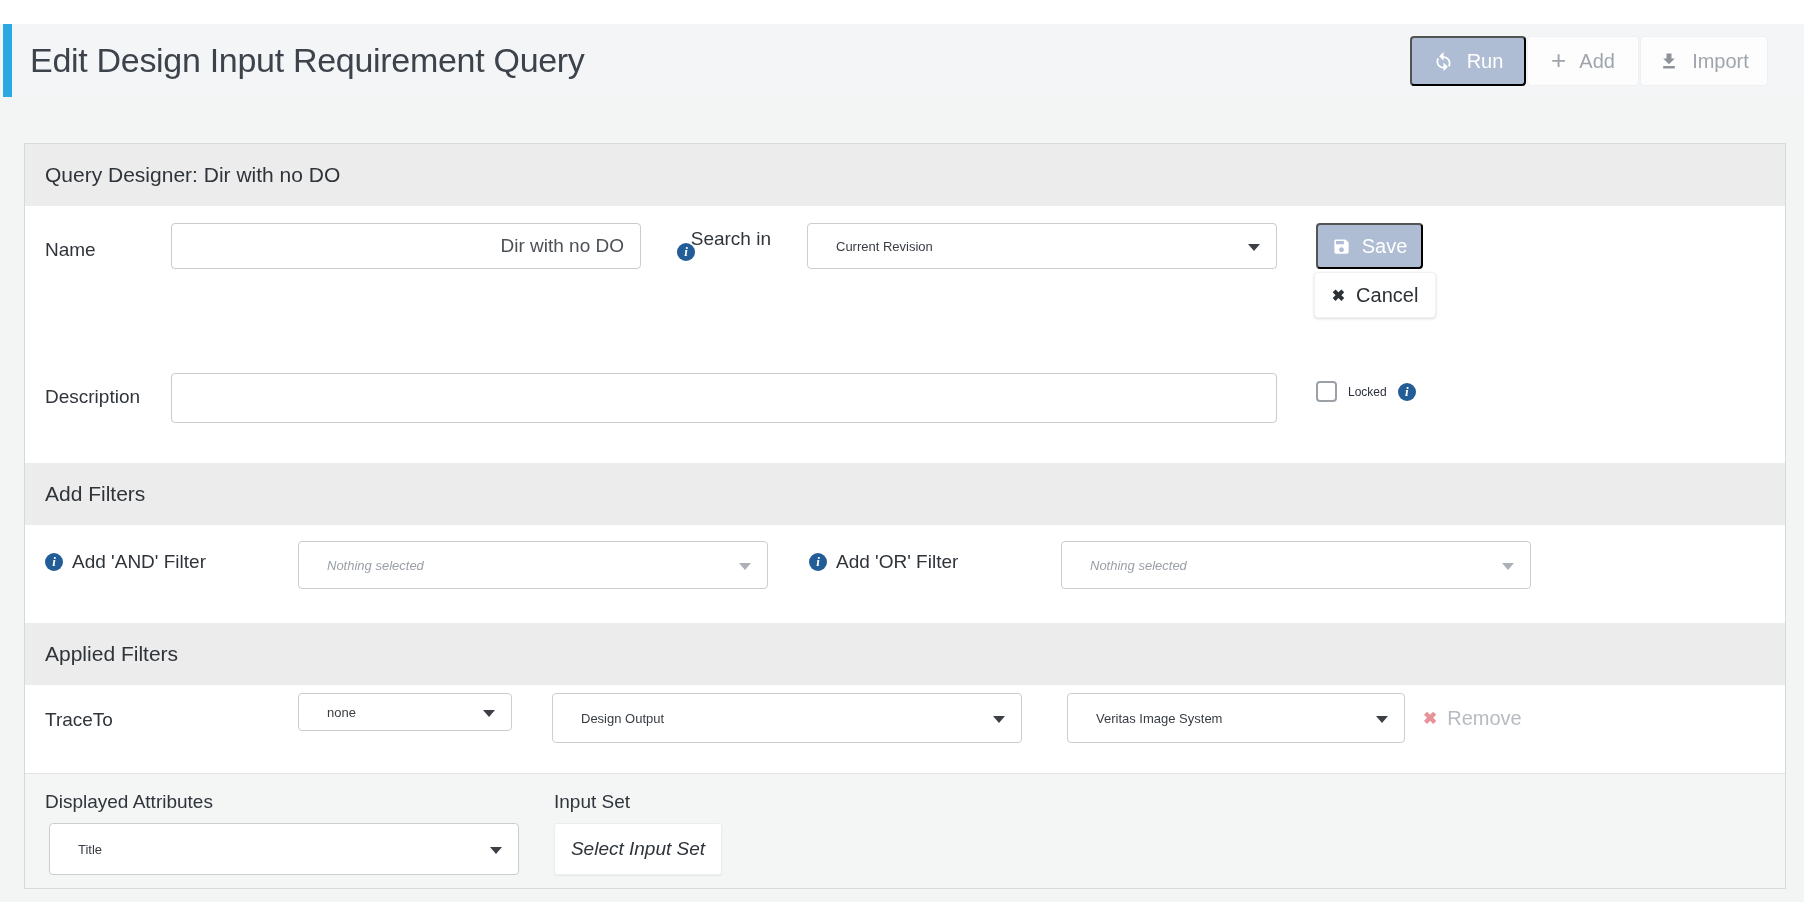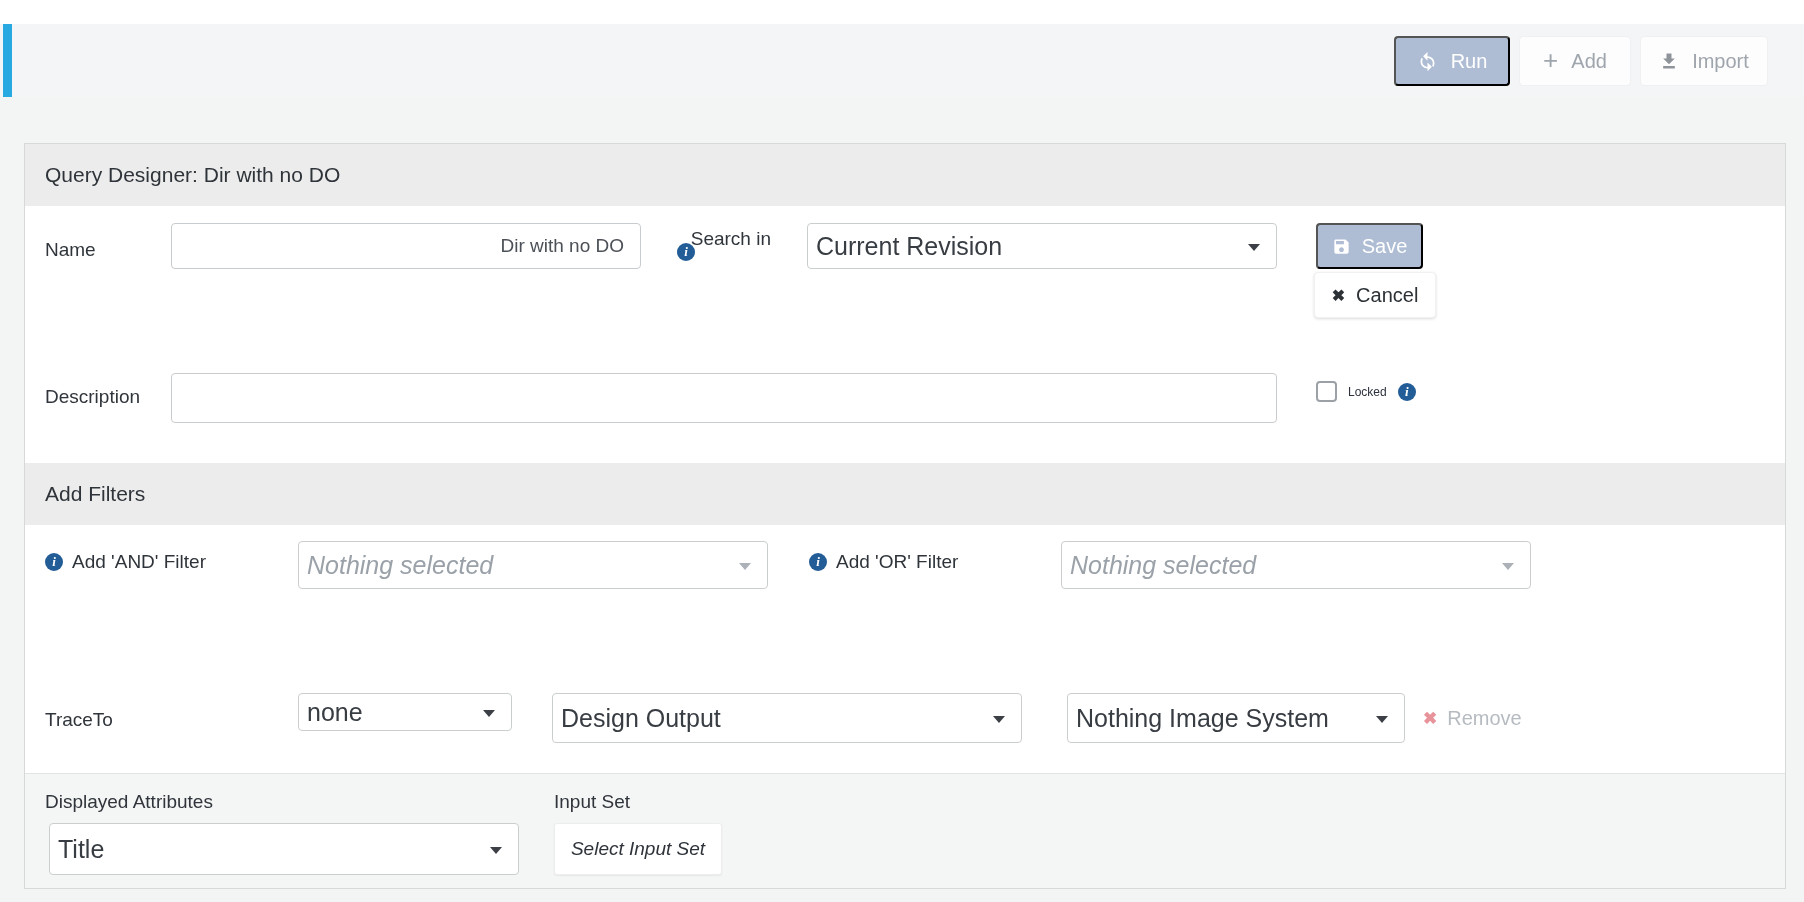--- a/index.html
+++ b/index.html
@@ -3,41 +3,41 @@
 <meta charset="utf-8">
 <style>
   * { box-sizing: border-box; margin: 0; padding: 0; }
   html,body { width:1804px; height:902px; background:#fff; font-family:"Liberation Sans", sans-serif; overflow:hidden; }
   .stage { position:relative; width:1804px; height:902px; background:#fff; }
 
   
   .header-band { position:absolute; left:0; top:24px; width:1804px; height:73px; background:#f4f5f7; }
   .accent-bar { position:absolute; left:3px; top:0; width:9px; height:73px; background:#29a9e1; }
   .page-title { position:absolute; left:30px; top:0; height:73px; line-height:73px; font-size:34px; font-weight:500; color:#3d434b; letter-spacing:-0.3px; }
-  .toolbar { position:absolute; right:36px; top:12px; height:50px; display:flex; gap:9px; }
+  .toolbar { position:absolute; right:36px; top:12px; height:50px; display:flex; gap:1px; }
   .btn { display:flex; align-items:center; justify-content:center; gap:13px; height:50px; border-radius:4px; font-size:20px; cursor:pointer; }
   .btn-run { width:116px; background:#aebdd3; color:#fff; }
   .btn-ghost { background:#fdfdfe; color:#9fa5ac; border:1px solid #eef0f2; }
   .btn-add { width:112px; }
   .btn-import { width:128px; }
   .plus-glyph { font-size:26px; font-weight:400; color:#9fa5ac; line-height:1; margin-top:-2px; }
 
   
   .page-area { position:absolute; left:0; top:97px; width:1804px; height:805px; background:#f3f4f4; }
   .card { position:absolute; left:24px; top:46px; width:1762px; height:746px; background:#fff; border:1px solid #d6d8d9; }
 
   .section-hdr { position:absolute; left:0; width:1760px; height:62px; background:#ececec; }
   .section-hdr span { display:block; margin-left:20px; line-height:62px; font-size:21px; font-weight:500; color:#2f343a; }
 
   .lbl { position:absolute; font-size:19px; color:#30353b; }
 
   .tinput { position:absolute; height:46px; border:1px solid #c9ccce; border-radius:4px; background:#fff; padding:0 16px; font-size:19px; color:#4c5157; font-family:"Liberation Sans", sans-serif; }
 
   .sel { position:absolute; height:46px; border:1px solid #cbcecf; border-radius:4px; background:#fff; cursor:pointer; }
-  .sel .sel-text { position:absolute; left:8px; top:50%; transform:translateY(-50%); font-size:25px; color:#383d43; white-space:nowrap; }
+  .sel .sel-text { position:absolute; left:28px; top:50%; transform:translateY(-50%); font-size:13px; color:#383d43; white-space:nowrap; }
   .sel .caret { position:absolute; right:16px; top:50%; margin-top:-2px; width:0; height:0; border-left:6px solid transparent; border-right:6px solid transparent; border-top:7px solid #3c4046; }
   .sel.ph .sel-text { color:#9aa1a8; font-style:italic; }
   .sel.ph .caret { border-top-color:#abb1b6; }
 
   .info-icon { display:inline-block; width:18px; height:18px; border-radius:50%; background:#235d97; color:#fff; font-family:"Liberation Serif", serif; font-weight:bold; font-style:italic; font-size:13px; line-height:18px; text-align:center; cursor:pointer; flex:0 0 auto; }
 
   .btn-save { position:absolute; left:1291px; top:79px; width:107px; height:46px; background:#aebdd3; color:#fff; border-radius:4px; display:flex; align-items:center; justify-content:center; gap:11px; font-size:20px; cursor:pointer; }
   .btn-cancel { position:absolute; left:1289px; top:128px; width:122px; height:46px; background:#fff; border:1px solid #f0f1f2; border-radius:4px; box-shadow:0 1px 3px rgba(0,0,0,0.14); display:flex; align-items:center; justify-content:center; gap:11px; font-size:20px; color:#2c3136; cursor:pointer; }
   .x-glyph { font-size:16px; color:#2c3136; font-weight:bold; }
 
@@ -57,20 +57,21 @@
   .search-in { position:absolute; left:660px; top:81px; width:86px; text-align:right; font-size:19px; line-height:27px; color:#30353b; }
   svg { display:block; }
 </style>
 </head>
 <body>
 
 <div class="stage">
 
   <div class="header-band">
     <div class="accent-bar"></div>
+    <h1 class="page-title">Edit Design Input Requirement Query</h1>
     <div class="toolbar">
       <button class="btn btn-run">
         <span>
           <svg viewBox="0 0 24 24" width="21" height="21">
               <path fill="#ffffff" d="M12 4V1L7 6l5 5V8c3.31 0 6 2.69 6 6 0 1.01-.25 1.97-.7 2.8l1.46 1.46A7.93 7.93 0 0 0 20 14c0-4.42-3.58-8-8-8zm0 14c-3.31 0-6-2.69-6-6 0-1.01.25-1.97.7-2.8L5.24 7.74A7.93 7.93 0 0 0 4 12c0 4.42 3.58 8 8 8v3l5-5-5-5v3z"></path>
             </svg>
         </span>
         <span>Run</span>
       </button>
       <button class="btn btn-ghost btn-add">
@@ -143,32 +144,35 @@
 
       <div class="filter-label-group" style="left:784px; top:407px;">
         <span class="info-icon">i</span>
         <span>Add 'OR' Filter</span>
       </div>
       <div class="sel ph" style="left:1036px; top:397px; width:470px; height:48px;">
         <span class="sel-text">Nothing selected</span>
         <span class="caret"></span>
       </div>
 
+      <div class="section-hdr" style="top:479px;">
+        <span>Applied Filters</span>
+      </div>
 
       <div class="lbl" style="left:20px; top:565px;">TraceTo</div>
       <div class="sel" style="left:273px; top:549px; width:214px; height:38px;text-align:right;">
         <span class="sel-text">none</span>
         <span class="caret"></span>
       </div>
       <div class="sel" style="left:527px; top:549px; width:470px; height:50px;">
         <span class="sel-text">Design Output</span>
         <span class="caret"></span>
       </div>
       <div class="sel" style="left:1042px; top:549px; width:338px; height:50px;">
-        <span class="sel-text">Nothing Image System</span>
+        <span class="sel-text">Veritas Image System</span>
         <span class="caret"></span>
       </div>
       <button class="btn-remove">
         <span class="x-red">✖</span>
         <span class="remove-txt">Remove</span>
       </button>
 
       <div class="card-footer">
         <div class="lbl" style="left:20px; top:17px;">Displayed Attributes</div>
         <div class="sel" style="left:24px; top:49px; width:470px; height:52px;">

